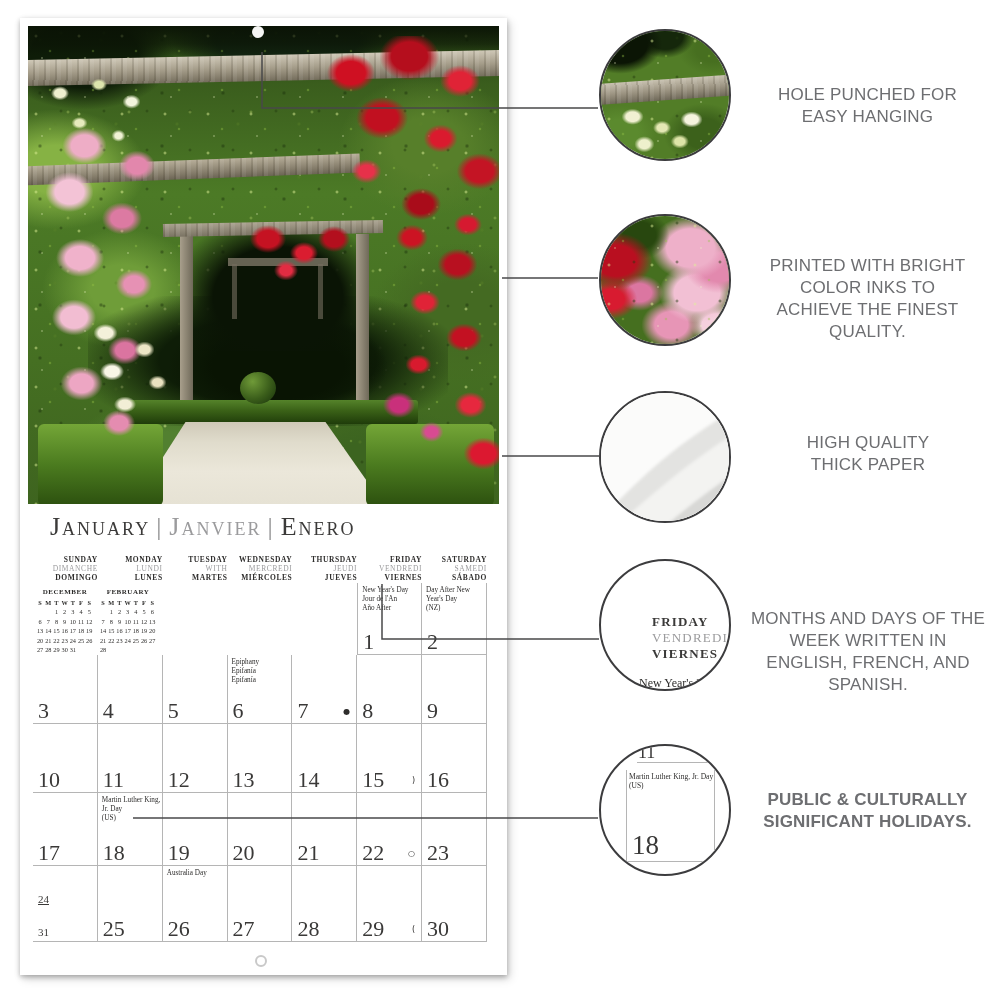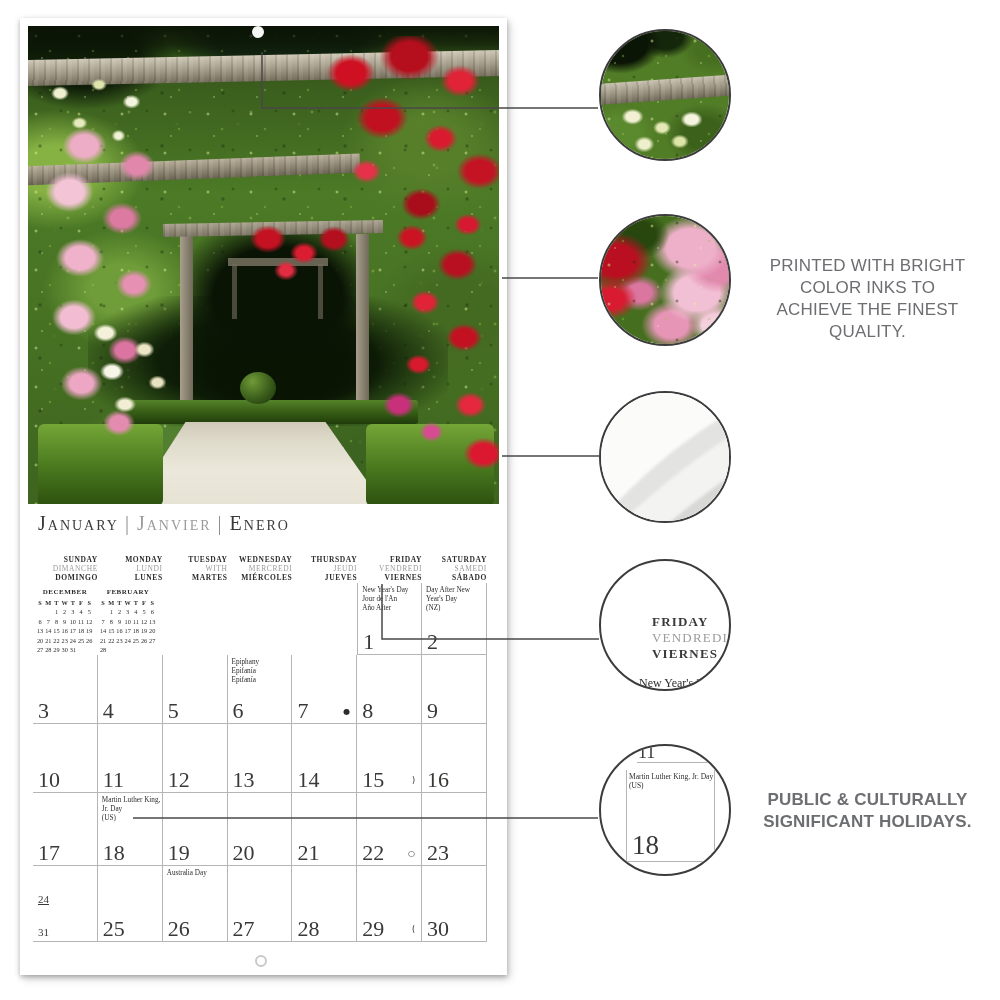--- a/index.html
+++ b/index.html
@@ -112,21 +112,21 @@
       radial-gradient(11px 8px at 40% 85%,#f2eed6 55%,rgba(242,238,214,0) 100%);}
   .ph-flowers-top{left:6px;top:46px;width:130px;height:85px;background-image:
       radial-gradient(9px 7px at 20% 25%,#eef0cf 60%,rgba(238,240,207,0) 100%),
       radial-gradient(8px 6px at 50% 15%,#dde5ad 55%,rgba(221,229,173,0) 100%),
       radial-gradient(9px 7px at 75% 35%,#f3f4dd 55%,rgba(243,244,221,0) 100%),
       radial-gradient(8px 6px at 35% 60%,#e6ebbd 55%,rgba(230,235,189,0) 100%),
       radial-gradient(7px 6px at 65% 75%,#f0f2d4 50%,rgba(240,242,212,0) 100%);}
   .ph-hole{left:224px;top:0;width:12px;height:12px;border-radius:50%;background:#f6f6f4;}
 
   
-  .cal-title{position:absolute;left:18px;top:494px;font-variant:small-caps;font-size:20px;
+  .cal-title{position:absolute;left:30px;top:494px;font-variant:small-caps;font-size:26px;
       letter-spacing:2px;white-space:nowrap;color:#3b3a39;}
   .t-en,.t-es{color:#3b3a39;}
   .t-fr{color:#9b9b9d;}
   .t-sep{color:#8f8f91;margin:0 6px;font-weight:normal;}
 
   
   .day-headers{position:absolute;left:13px;top:537px;width:454px;display:grid;
       grid-template-columns:repeat(7,64.85px);text-align:right;}
   .dayhead{padding-left:5px;font-size:7.5px;line-height:9px;letter-spacing:.6px;}
   .dh-en,.dh-es{font-weight:bold;color:#2e2d2c;}
@@ -562,21 +562,24 @@
     <div class="c5-line2"></div>
     <div class="c5-box">
       <div class="c5-hol">
         <div>Martin Luther King, Jr. Day</div>
         <div>(US)</div>
       </div>
       <div class="c5-date">18</div>
     </div>
   </div>
 
+  <div class="feature-label" id="fl-1">HOLE PUNCHED FOR EASY HANGING</div>
   <div class="feature-label" id="fl-2">PRINTED WITH BRIGHT COLOR INKS TO ACHIEVE THE FINEST QUALITY.</div>
+  <div class="feature-label" id="fl-3">HIGH QUALITY THICK PAPER</div>
+  <div class="feature-label" id="fl-4">MONTHS AND DAYS OF THE WEEK WRITTEN IN ENGLISH, FRENCH, AND SPANISH.</div>
   <div class="feature-label" id="fl-5">PUBLIC &amp; CULTURALLY SIGNIFICANT HOLIDAYS.</div>
 
   <svg class="overlay" width="1000" height="1000" viewBox="0 0 1000 1000">
     <g stroke="#48484a" stroke-width="1.5" fill="none">
       <polyline points="262,52 262,108 598,108"></polyline>
       <line x1="502" y1="278" x2="598" y2="278"></line>
       <line x1="502" y1="456" x2="600" y2="456"></line>
       <polyline points="382,584 382,639 599,639"></polyline>
       <line x1="133" y1="818" x2="598" y2="818"></line>
     </g>

